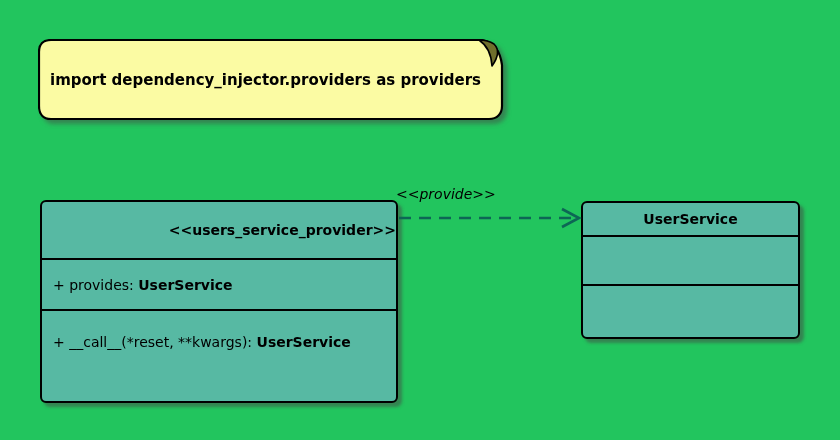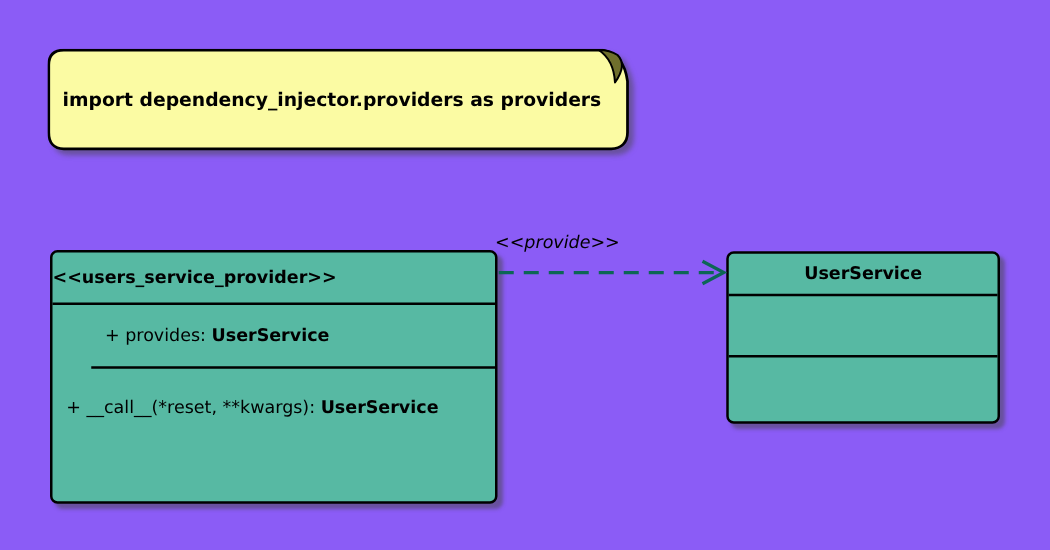--- a/index.html
+++ b/index.html
@@ -5,21 +5,21 @@
   html, body {
     margin: 0;
     padding: 0;
     background: #ffffff;
     font-family: "DejaVu Sans", "Liberation Sans", sans-serif;
   }
   .canvas {
     position: relative;
     width: 840px;
     height: 440px;
-    background: #8b5cf6;
+    background: #22c55e;
     overflow: hidden;
   }
 
   
   .note {
     position: absolute;
     left: 38px;
     top: 39px;
     width: 470px;
     height: 88px;
@@ -73,40 +73,39 @@
     height: 203px;
   }
   .userservice {
     left: 581px;
     top: 201px;
     width: 219px;
     height: 138px;
   }
   .uml-header {
     box-sizing: border-box;
-    height: 42px;
+    height: 58px;
     border-bottom: 2px solid #000000;
     display: flex;
     flex-direction: column;
     justify-content: center;
-    align-items: flex-start;
+    align-items: flex-end;
     text-align: center;
     font-size: 14px;
     font-weight: bold;
     line-height: 20px;
   }
   .uml-attrs {
     box-sizing: border-box;
     height: 51px;
     border-bottom: 2px solid #000000;
     display: flex;
     align-items: center;
     padding-left: 11px;
     font-size: 14px;
-    margin-left: 31px;
   }
   .uml-methods {
     box-sizing: border-box;
     padding: 20px 11px 0 11px;
     font-size: 14px;
     line-height: 22px;
   }
   .member { white-space: nowrap; }
   .member b { font-weight: bold; }
 

